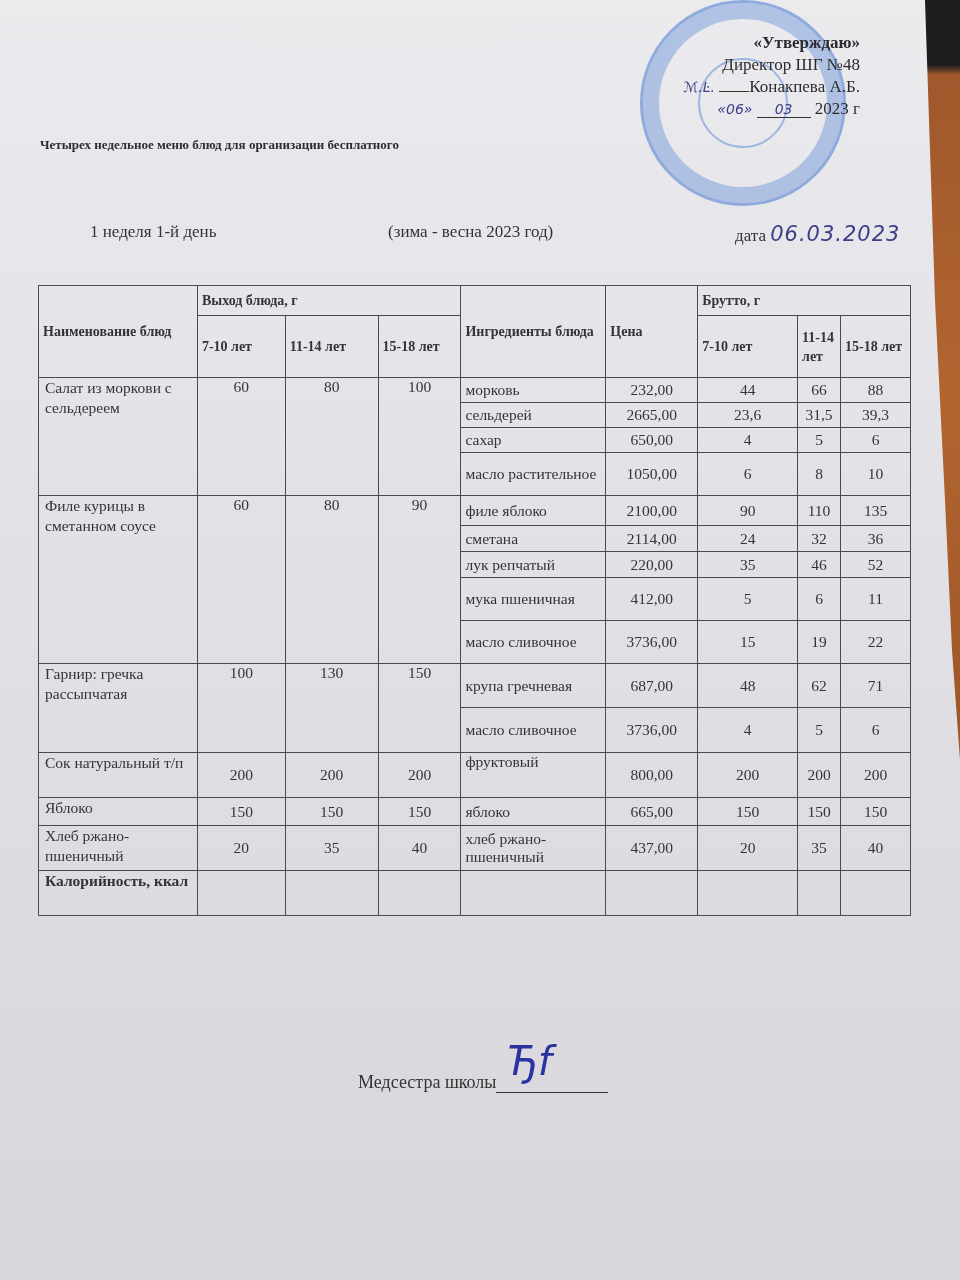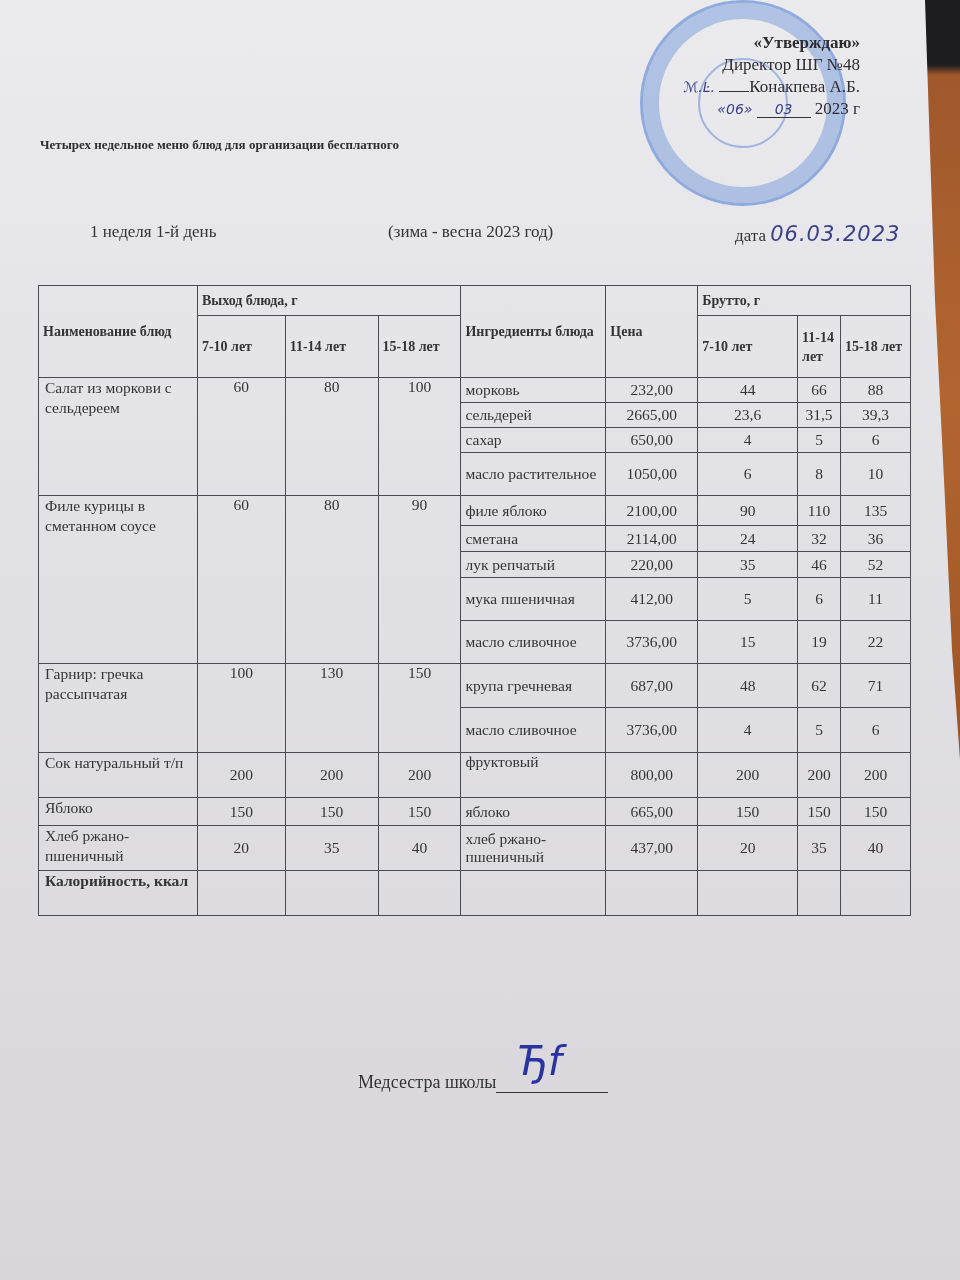--- a/index.html
+++ b/index.html
@@ -51,21 +51,21 @@
   table.menu th { font-weight: bold; text-align: left; font-size: 14px; line-height: 19px; }
   table.menu td.name { vertical-align: top; line-height: 20px; padding-left: 6px; }
   table.menu td.out { text-align: center; vertical-align: top; }
   table.menu td.ing { line-height: 18px; }
   table.menu td.num { text-align: center; }
   table.menu td.bold { font-weight: bold; }
   .footer {
     position: absolute; left: 358px; top: 1072px; font-size: 18px; color: #333;
   }
   .footer .line { display: inline-block; width: 112px; border-bottom: 1px solid #333; height: 18px; vertical-align: bottom; position: relative; }
-  .footer .sig { position: absolute; left: 20px; top: -36px; font-family: "DejaVu Sans", sans-serif; font-style: italic; color: #2a33a0; font-size: 40px; }
+  .footer .sig { position: absolute; left: 10px; top: -36px; font-family: "DejaVu Sans", sans-serif; font-style: italic; color: #2a33a0; font-size: 40px; }
 </style>
 </head>
 <body>
 
 <div class="desk"></div>
 
 <div class="paper">
 
   <div class="stamp"></div>
 

